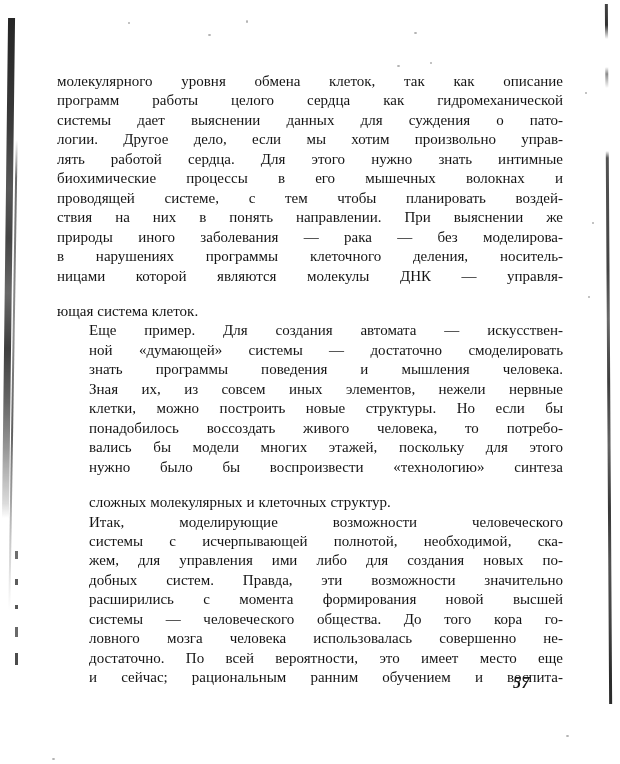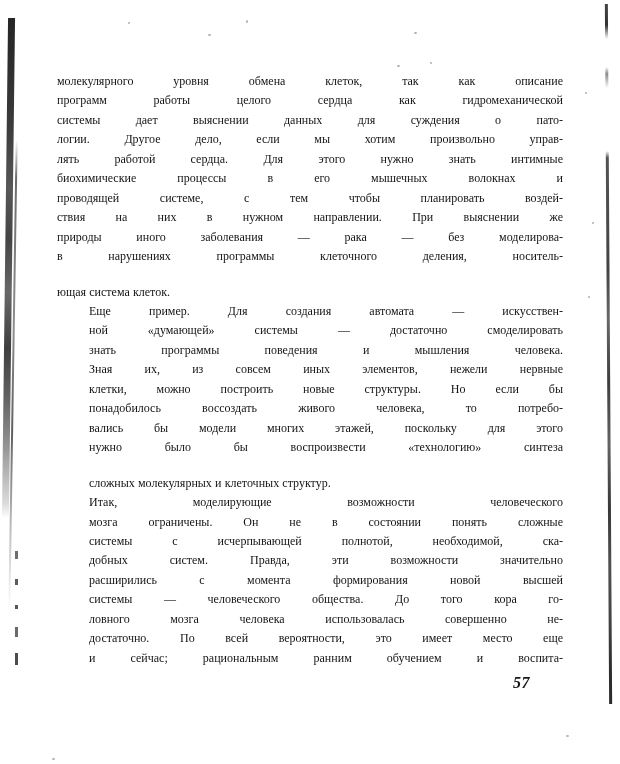--- a/index.html
+++ b/index.html
@@ -96,21 +96,21 @@
   #text-body {
     position: absolute;
     left: 57px;
     top: 72px;
     width: 506px;
   }
   .para {
     margin: 0;
     text-align: justify;
     text-align-last: left;
-    font-size: 12px;
+    font-size: 15px;
     line-height: 19.45px;
     color: #141414;
     letter-spacing: .0px;
     word-spacing: .2px;
     text-indent: 32px;
     hyphens: manual;
   }
   .para.cont { text-indent: 0; }
 
   
@@ -159,42 +159,43 @@
   <div id="text-body">
 
     <p class="para cont">
       <span class="ln j">молекулярного уровня обмена клеток, так как описание</span>
       <span class="ln j">программ работы целого сердца как гидромеханической</span>
       <span class="ln j">системы дает выяснении данных для суждения о пато-</span>
       <span class="ln j">логии. Другое дело, если мы хотим произвольно управ-</span>
       <span class="ln j">лять работой сердца. Для этого нужно знать интимные</span>
       <span class="ln j">биохимические процессы в его мышечных волокнах и</span>
       <span class="ln j">проводящей системе, с тем чтобы планировать воздей-</span>
-      <span class="ln j">ствия на них в нужном направлении. При выяснении же</span>
+      <span class="ln j">ствия на них в понять направлении. При выяснении же</span>
       <span class="ln j">природы иного заболевания — рака — без моделирова-</span>
       <span class="ln j">в нарушениях программы клеточного деления, носитель-</span>
+      <span class="ln j">ницами которой являются молекулы ДНК — управля-</span>
       <span class="ln last">ющая система клеток.</span>
     </p>
 
     <p class="para">
       <span class="ln j ind">Еще пример. Для создания автомата — искусствен-</span>
       <span class="ln j">ной «думающей» системы — достаточно смоделировать</span>
       <span class="ln j">знать программы поведения и мышления человека.</span>
       <span class="ln j">Зная их, из совсем иных элементов, нежели нервные</span>
       <span class="ln j">клетки, можно построить новые структуры. Но если бы</span>
       <span class="ln j">понадобилось воссоздать живого человека, то потребо-</span>
       <span class="ln j">вались бы модели многих этажей, поскольку для этого</span>
       <span class="ln j">нужно было бы воспроизвести «технологию» синтеза</span>
       <span class="ln last">сложных молекулярных и клеточных структур.</span>
     </p>
 
     <p class="para">
       <span class="ln j ind">Итак, моделирующие возможности человеческого</span>
-      <span class="ln j">мозга ограничены. Он не в состоянии понять сложные</span>
       <span class="ln j">системы с исчерпывающей полнотой, необходимой, ска-</span>
+      <span class="ln j">жем, для управления ими либо для создания новых по-</span>
       <span class="ln j">добных систем. Правда, эти возможности значительно</span>
       <span class="ln j">расширились с момента формирования новой высшей</span>
       <span class="ln j">системы — человеческого общества. До того кора го-</span>
       <span class="ln j">ловного мозга человека использовалась совершенно не-</span>
       <span class="ln j">достаточно. По всей вероятности, это имеет место еще</span>
       <span class="ln j">и сейчас; рациональным ранним обучением и воспита-</span>
     </p>
 
   </div>
 

